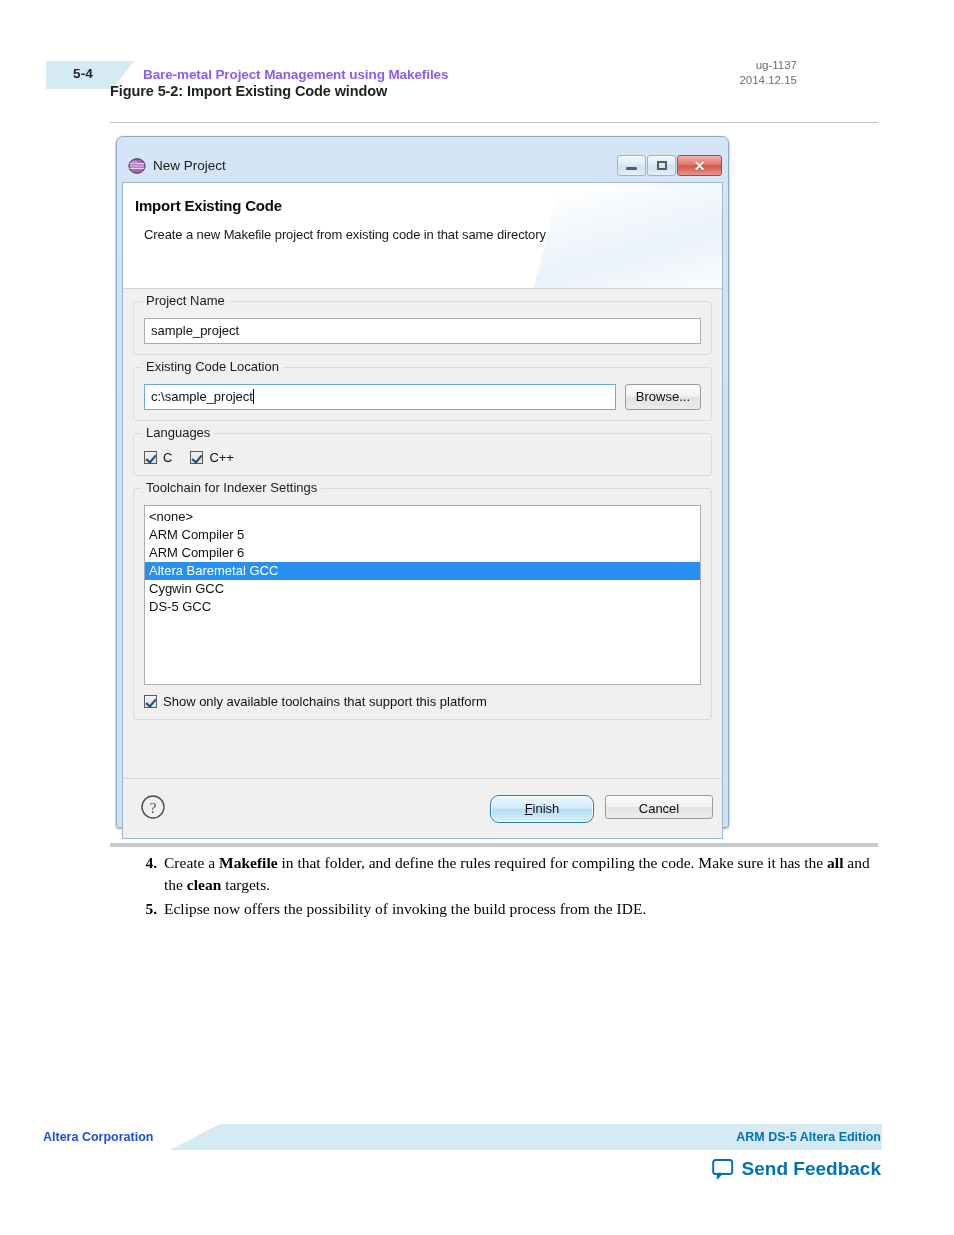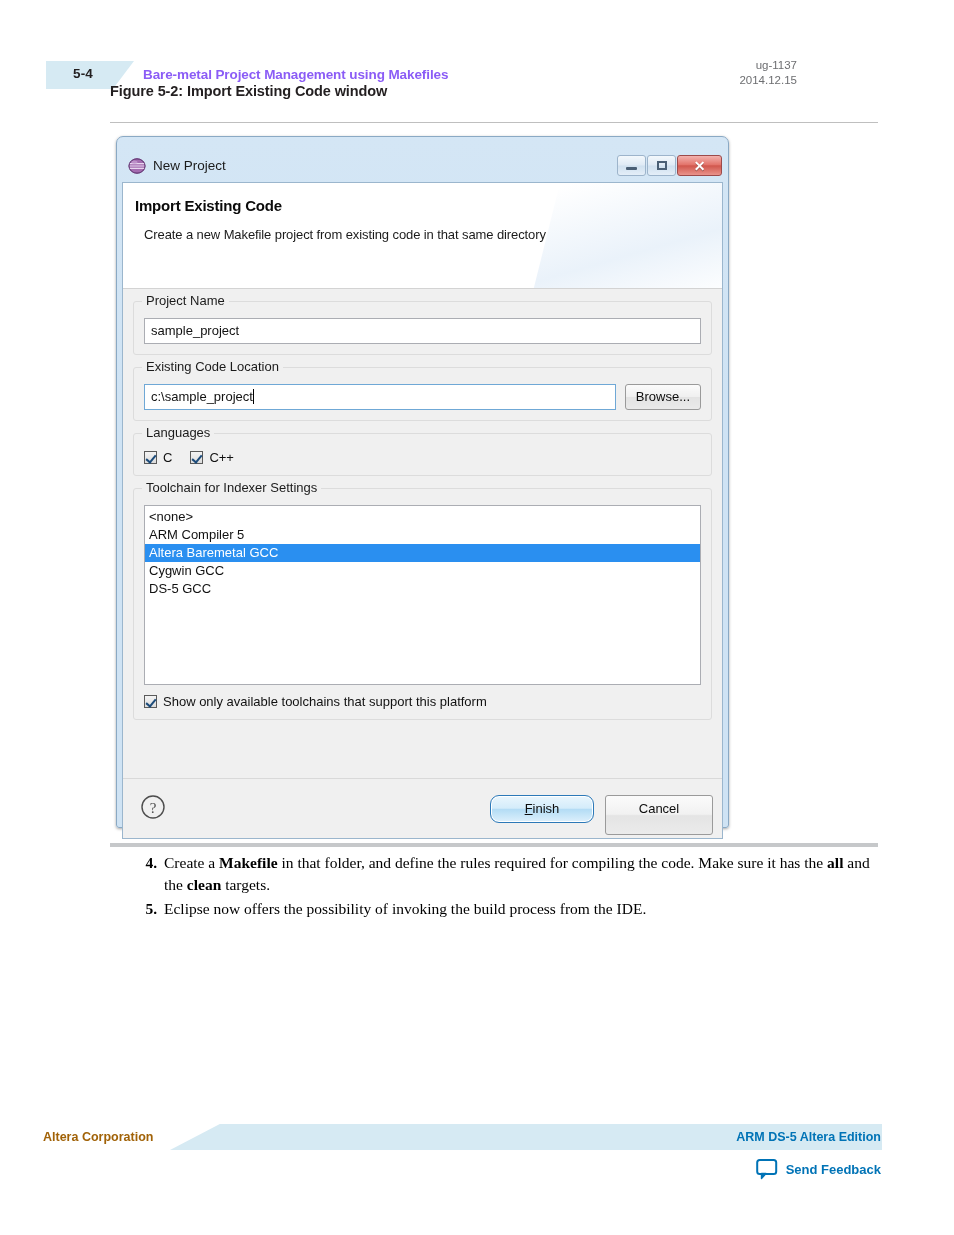--- a/index.html
+++ b/index.html
@@ -328,21 +328,21 @@
     box-shadow: inset 0 0 0 1px #ffffff;
     font-size: 13px;
     color: #0d0d0d;
     line-height: 26px;
     text-align: center;
     box-sizing: border-box;
   }
   .btn-cancel {
     position: absolute;
     right: 9px; top: 16px;
-    width: 108px; height: 40px;
+    width: 108px; height: 24px;
     border: 1px solid #9a9a9a;
     border-radius: 3px;
     background: linear-gradient(180deg, #fbfbfb 0%, #f1f1f1 48%, #e4e4e4 52%, #ebebeb 100%);
     font-size: 13px;
     color: #0d0d0d;
     line-height: 26px;
     text-align: center;
     box-sizing: border-box;
   }
   .mnemonic { text-decoration: underline; }
@@ -378,40 +378,40 @@
     width: 712px; height: 26px;
     background: #d6eaf3;
     -webkit-clip-path: polygon(7% 0, 100% 0, 100% 100%, 0 100%);
     clip-path: polygon(7% 0, 100% 0, 100% 100%, 0 100%);
   }
   .footer-left {
     position: absolute;
     left: 43px; top: 1130px;
     font-size: 12.5px;
     font-weight: bold;
-    color: #a16207;
+    color: #1d4ed8;
     white-space: nowrap;
   }
   .footer-right {
     position: absolute;
     right: 73px; top: 1130px;
     font-size: 12.5px;
     font-weight: bold;
     color: #0073b6;
     white-space: nowrap;
   }
   .feedback {
     position: absolute;
     right: 73px; top: 1158px;
     display: flex;
     align-items: center;
     gap: 8px;
   }
   .feedback-label {
-    font-size: 13px;
+    font-size: 19px;
     font-weight: bold;
     color: #0073b6;
     white-space: nowrap;
   }
 </style>
 </head>
 <body>
 
 <div class="page-header">
   <div class="page-tab"></div>
@@ -491,20 +491,21 @@
           </div>
         </div>
       </div>
 
       <div class="group">
         <div class="group-label">Toolchain for Indexer Settings</div>
         <div class="group-inner">
           <div class="listbox">
             <div class="list-item">&lt;none&gt;</div>
             <div class="list-item">ARM Compiler 5</div>
+            <div class="list-item">ARM Compiler 6</div>
             <div class="list-item selected">Altera Baremetal GCC</div>
             <div class="list-item">Cygwin GCC</div>
             <div class="list-item">DS-5 GCC</div>
           </div>
           <div class="checkbox-row toolchain-check">
             <span class="chk"></span>
             <span class="chk-label">Show only available toolchains that support this platform</span>
           </div>
         </div>
       </div>

